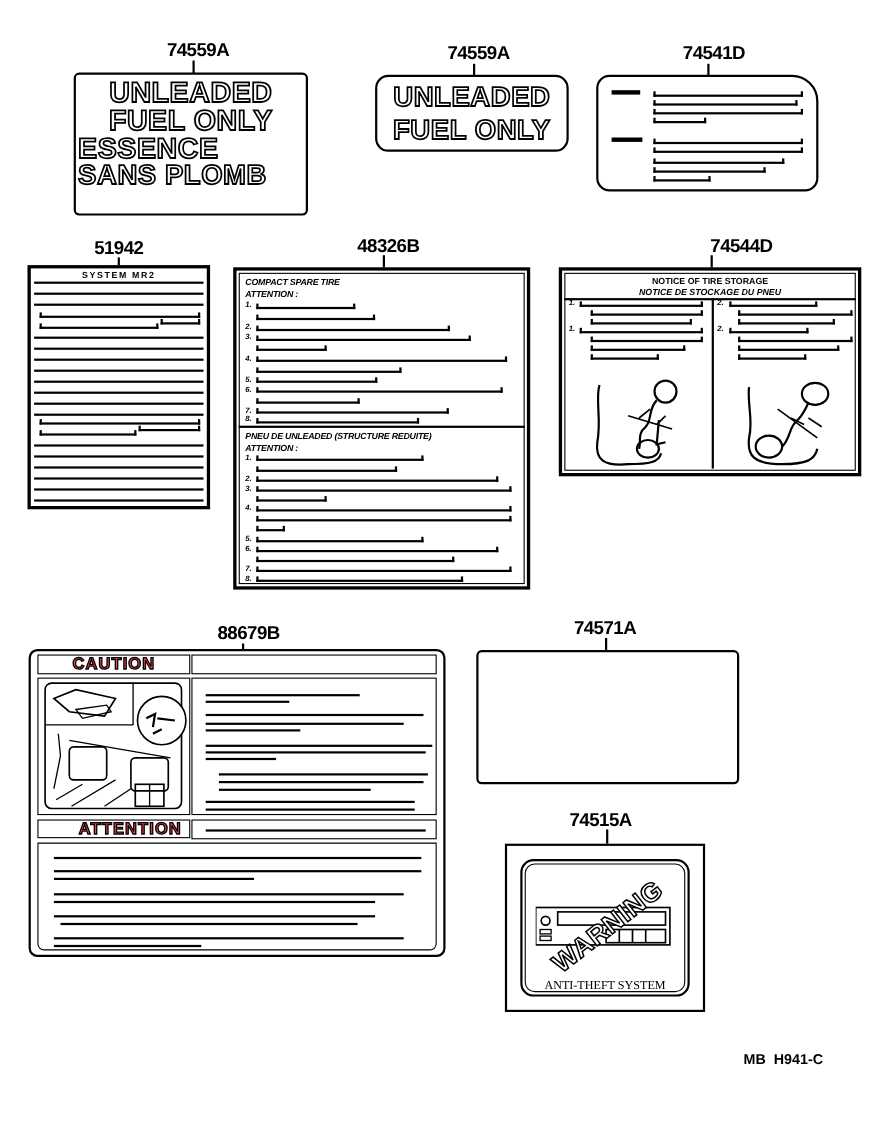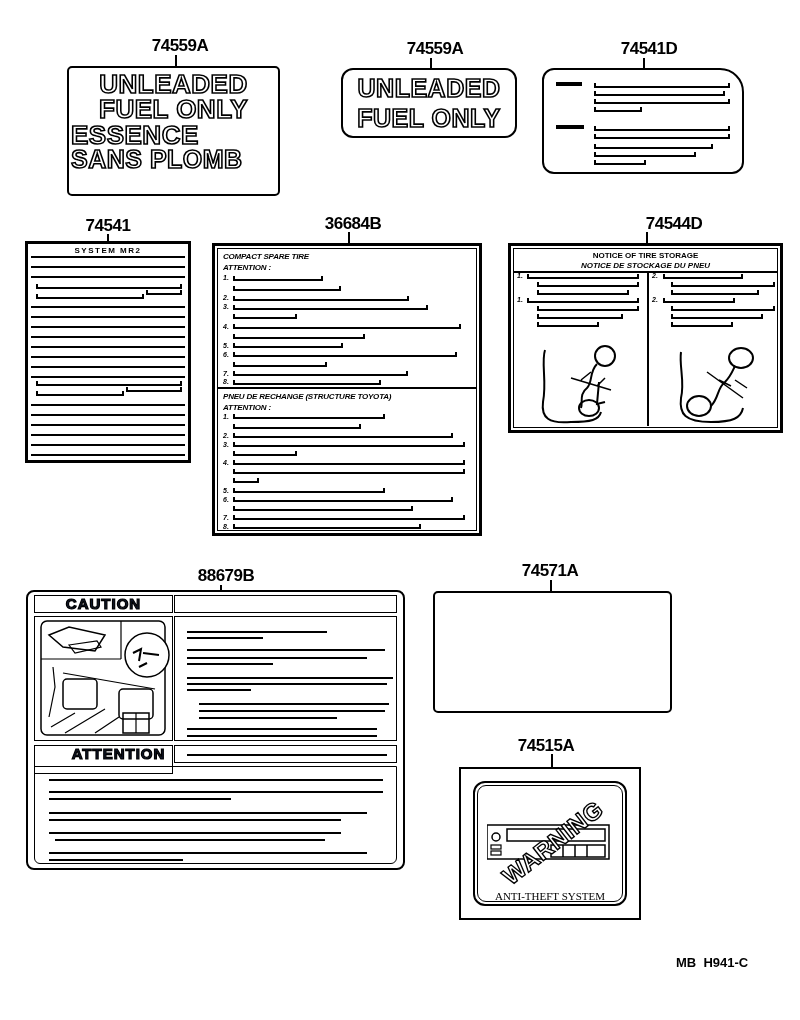--- a/index.html
+++ b/index.html
@@ -12,21 +12,21 @@
   .lbl { position: absolute; border: 2.5px solid #000; box-sizing: border-box; background: #fff; }
   .outline-text { font-family: "Liberation Sans", sans-serif; font-weight: bold; color: #fff;
                   -webkit-text-stroke: 1.6px #000; text-align: center; line-height: 1; letter-spacing: 0.5px; }
   .ln { position: absolute; height: 2px; background: #000; }
   .ln::before { content: ""; position: absolute; left: 0; top: -3px; width: 2px; height: 5px; background: #000; }
   .ln::after { content: ""; position: absolute; right: 0; top: -3px; width: 2px; height: 5px; background: #000; }
   .plain { position: absolute; height: 2px; background: #000; }
   .tiny { font-family: "Liberation Sans", sans-serif; font-weight: bold; font-style: italic; font-size: 8px; letter-spacing: -0.2px; position: absolute; }
   .num { font-family: "Liberation Sans", sans-serif; font-weight: bold; font-style: italic; font-size: 7px; position: absolute; }
   .hdr { font-family: "Liberation Sans", sans-serif; font-weight: bold; font-size: 8px; text-align: center; }
-  .bigcap { font-family: "Liberation Sans", sans-serif; font-weight: 900; font-size: 15px; color: #0f172a;
+  .bigcap { font-family: "Liberation Sans", sans-serif; font-weight: 900; font-size: 15px; color: #ef4444;
             -webkit-text-stroke: 1.2px #000; letter-spacing: 1px; }
 </style>
 </head>
 <body>
 
 <div class="partno" style="left:120px; top:36px;">74559A</div>
 <div class="leader" style="left:175px; top:55px; height:12px;"></div>
 <div class="lbl" style="left:67px; top:66px; width:213px; height:130px; border-radius:5px;">
   <div class="outline-text" style="position:absolute; left:0; right:0; top:3px; font-size:26px;">UNLEADED</div>
   <div class="outline-text" style="position:absolute; left:0; right:0; top:28px; font-size:26px;">FUEL ONLY</div>
@@ -50,21 +50,21 @@
   <div class="ln" style="left:50px; top:32px; width:136px;"></div>
   <div class="ln" style="left:50px; top:40px; width:48px;"></div>
   <div class="abs" style="left:12px; top:55px; width:28px; height:4px; background:#000;"></div>
   <div class="ln" style="left:50px; top:59px; width:136px;"></div>
   <div class="ln" style="left:50px; top:67px; width:136px;"></div>
   <div class="ln" style="left:50px; top:77px; width:119px;"></div>
   <div class="ln" style="left:50px; top:85px; width:102px;"></div>
   <div class="ln" style="left:50px; top:93px; width:52px;"></div>
 </div>
 
-<div class="partno" style="left:48px; top:216px;">74541</div>
+<div class="partno" style="left:48px; top:216px;">51942</div>
 <div class="leader" style="left:107px; top:234px; height:8px;"></div>
 <div class="lbl" style="left:25px; top:241px; width:166px; height:222px; border-width:3px;">
   <div class="hdr" style="position:absolute; left:3px; right:3px; top:2px; font-size:8px; letter-spacing:1.5px;">SYSTEM  MR2</div>
   <div class="plain" style="left:3px; right:3px; top:12px;"></div>
   <div class="plain" style="left:3px; right:3px; top:22px;"></div>
   <div class="plain" style="left:3px; right:3px; top:32px;"></div>
   <div class="ln" style="left:8px; width:146px; top:43px;"></div>
   <div class="ln" style="left:8px; width:108px; top:53px;"></div>
   <div class="ln" style="left:118px; width:36px; top:49px;"></div>
   <div class="plain" style="left:3px; right:3px; top:62px;"></div>
@@ -79,21 +79,21 @@
   <div class="ln" style="left:8px; width:88px; top:150px;"></div>
   <div class="ln" style="left:98px; width:56px; top:146px;"></div>
   <div class="plain" style="left:3px; right:3px; top:160px;"></div>
   <div class="plain" style="left:3px; right:3px; top:170px;"></div>
   <div class="plain" style="left:3px; right:3px; top:180px;"></div>
   <div class="plain" style="left:3px; right:3px; top:190px;"></div>
   <div class="plain" style="left:3px; right:3px; top:200px;"></div>
   <div class="plain" style="left:3px; right:3px; top:210px;"></div>
 </div>
 
-<div class="partno" style="left:293px; top:214px;">36684B</div>
+<div class="partno" style="left:293px; top:214px;">48326B</div>
 <div class="leader" style="left:348px; top:232px; height:12px;"></div>
 <div class="lbl" style="left:212px; top:243px; width:270px; height:293px; border-width:3px;">
   <div class="abs" style="left:2px; right:2px; top:2px; bottom:2px; border:1.5px solid #000;"></div>
   <div class="tiny" style="left:8px; top:6px;">COMPACT SPARE TIRE</div>
   <div class="tiny" style="left:8px; top:17px;">ATTENTION :</div>
   <div class="num" style="left:8px; top:28px;">1.</div>
   <div class="ln" style="left:18px; width:90px; top:33px;"></div>
   <div class="ln" style="left:18px; width:108px; top:43px;"></div>
   <div class="num" style="left:8px; top:48px;">2.</div>
   <div class="ln" style="left:18px; width:176px; top:53px;"></div>
@@ -106,21 +106,21 @@
   <div class="num" style="left:8px; top:96px;">5.</div>
   <div class="ln" style="left:18px; width:110px; top:100px;"></div>
   <div class="num" style="left:8px; top:105px;">6.</div>
   <div class="ln" style="left:18px; width:224px; top:109px;"></div>
   <div class="ln" style="left:18px; width:94px; top:119px;"></div>
   <div class="num" style="left:8px; top:124px;">7.</div>
   <div class="ln" style="left:18px; width:175px; top:128px;"></div>
   <div class="num" style="left:8px; top:132px;">8.</div>
   <div class="ln" style="left:18px; width:148px; top:137px;"></div>
   <div class="plain" style="left:2px; right:2px; top:141px; height:2px;"></div>
-  <div class="tiny" style="left:8px; top:146px;">PNEU DE RECHANGE (STRUCTURE TOYOTA)</div>
+  <div class="tiny" style="left:8px; top:146px;">PNEU DE UNLEADED (STRUCTURE REDUITE)</div>
   <div class="tiny" style="left:8px; top:157px;">ATTENTION :</div>
   <div class="num" style="left:8px; top:167px;">1.</div>
   <div class="ln" style="left:18px; width:152px; top:171px;"></div>
   <div class="ln" style="left:18px; width:128px; top:181px;"></div>
   <div class="num" style="left:8px; top:186px;">2.</div>
   <div class="ln" style="left:18px; width:220px; top:190px;"></div>
   <div class="num" style="left:8px; top:195px;">3.</div>
   <div class="ln" style="left:18px; width:232px; top:199px;"></div>
   <div class="ln" style="left:18px; width:64px; top:208px;"></div>
   <div class="num" style="left:8px; top:213px;">4.</div>
@@ -220,21 +220,21 @@
     <div class="plain" style="left:12px; width:206px; top:60px;"></div>
     <div class="plain" style="left:12px; width:200px; top:66px;"></div>
     <div class="plain" style="left:12px; width:64px; top:72px;"></div>
     <div class="plain" style="left:24px; width:190px; top:86px;"></div>
     <div class="plain" style="left:24px; width:186px; top:93px;"></div>
     <div class="plain" style="left:24px; width:138px; top:100px;"></div>
     <div class="plain" style="left:12px; width:190px; top:111px;"></div>
     <div class="plain" style="left:12px; width:190px; top:118px;"></div>
   </div>
 
-  <div class="abs" style="left:6px; top:153px; width:139px; height:29px; border:1.5px solid #000; box-sizing:border-box;padding-left:30px;">
+  <div class="abs" style="left:6px; top:153px; width:139px; height:17px; border:1.5px solid #000; box-sizing:border-box;padding-left:30px;">
     <div class="bigcap" style="text-align:center; line-height:16px;">ATTENTION</div>
   </div>
   <div class="abs" style="left:146px; top:153px; right:6px; height:18px; border:1.5px solid #000; box-sizing:border-box;">
     <div class="plain" style="left:12px; width:200px; top:8px;"></div>
   </div>
   <div class="abs" style="left:6px; top:174px; right:6px; bottom:4px; border:1.5px solid #000; border-radius:0 0 6px 6px; box-sizing:border-box;">
     <div class="plain" style="left:14px; width:334px; top:12px;"></div>
     <div class="plain" style="left:14px; width:334px; top:24px;"></div>
     <div class="plain" style="left:14px; width:182px; top:31px;"></div>
     <div class="plain" style="left:14px; width:318px; top:45px;"></div>

